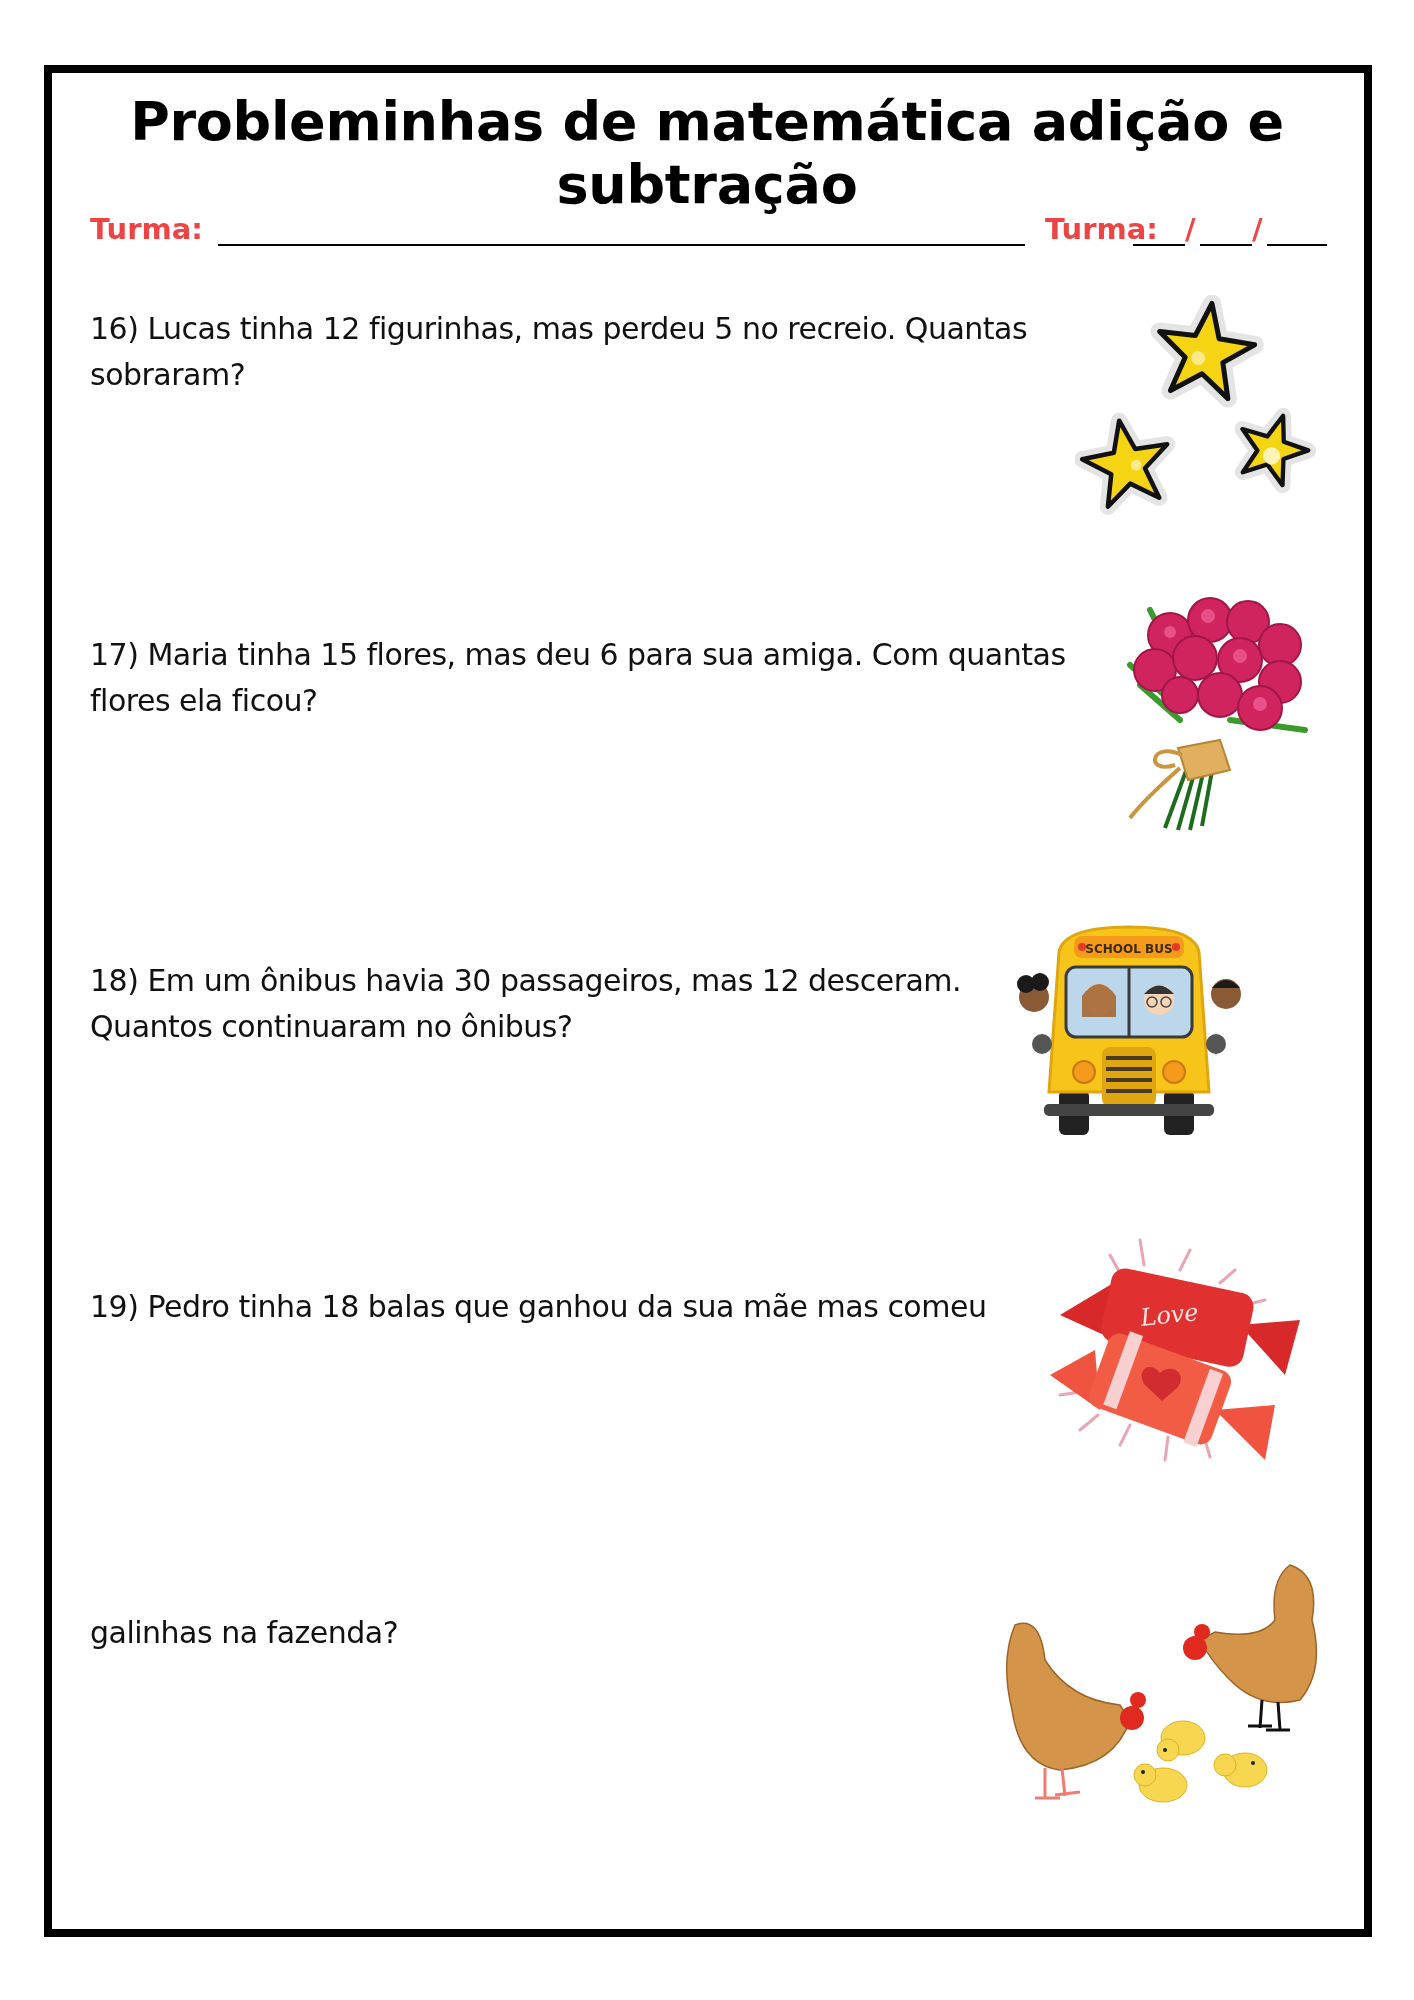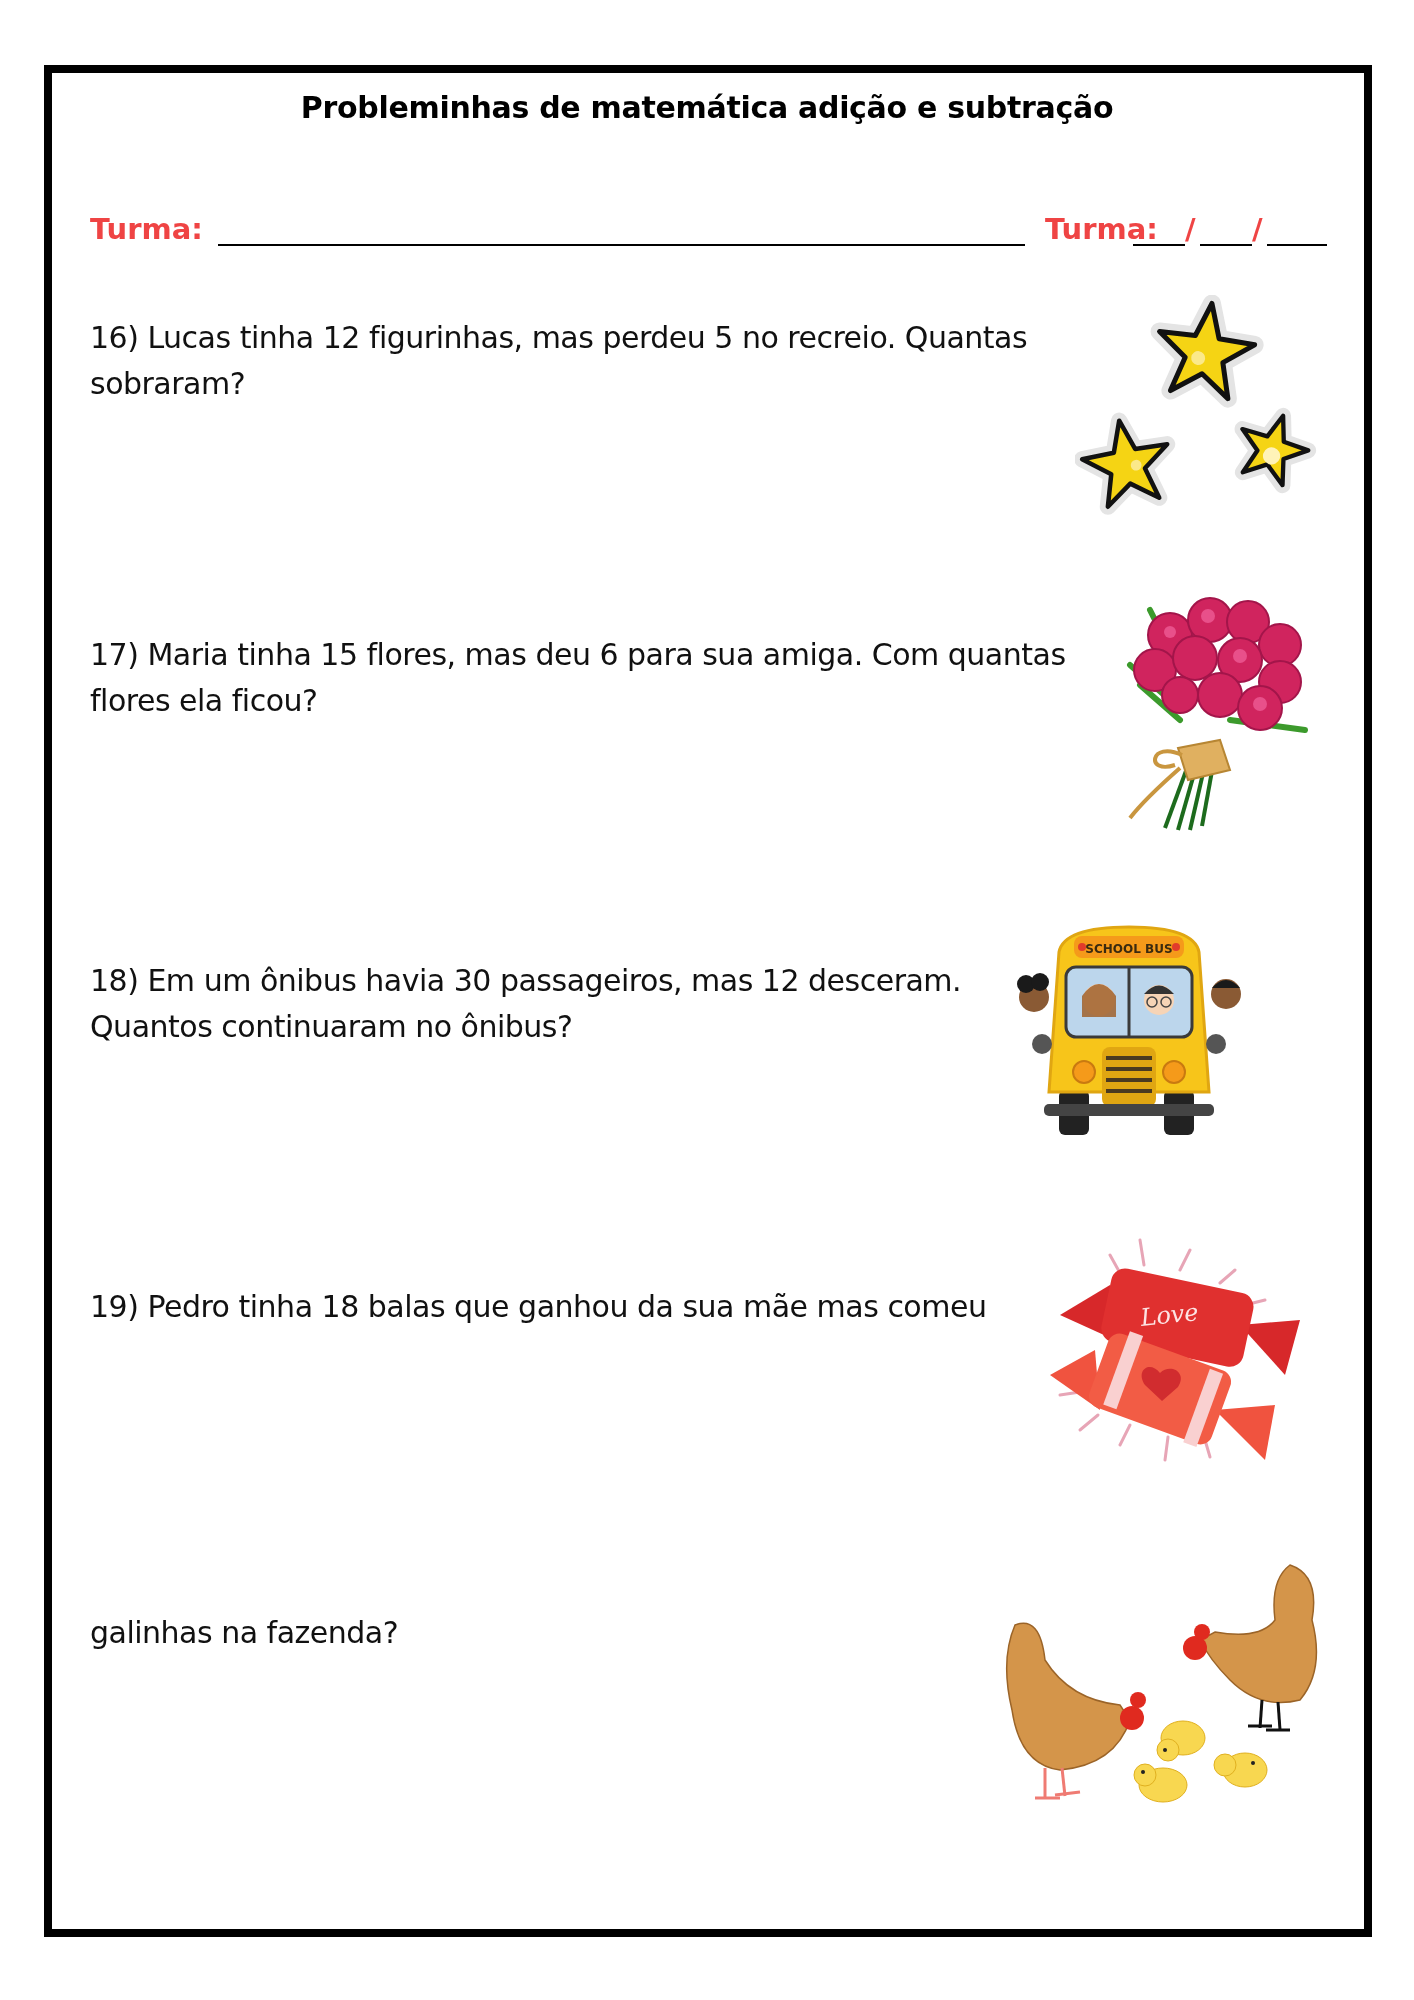--- a/index.html
+++ b/index.html
@@ -1,18 +1,18 @@
 <!DOCTYPE html>
 <html><head>
 <meta charset="utf-8">
 <style>
   html, body { margin:0; padding:0; background:#ffffff; }
   body { width:1414px; height:2000px; position:relative; overflow:hidden; font-family:"Liberation Sans", "DejaVu Sans", sans-serif; color:#111; }
   .frame { position:absolute; left:44px; top:65px; width:1312px; height:1856px; border:8px solid #000; box-sizing:content-box; }
-  .title { position:absolute; left:0; top:90px; width:1414px; text-align:center; font-family:"DejaVu Sans", sans-serif; font-weight:bold; font-size:30px; letter-spacing:-0.3px; color:#000; }
+  .title { position:absolute; left:0; top:90px; width:1414px; text-align:center; font-family:"DejaVu Sans", sans-serif; font-weight:bold; font-size:54px; letter-spacing:-0.3px; color:#000; }
   .header-row { position:absolute; top:212px; left:90px; width:1245px; height:40px; font-family:"DejaVu Sans", sans-serif; font-weight:bold; font-size:29px; color:#ef4444; }
   .turma-label { position:absolute; left:0; top:0; }
   .turma-line { position:absolute; left:128px; top:32px; width:807px; border-bottom:2px solid #000; }
   .data-label { position:absolute; left:955px; top:0; }
   .blank { position:absolute; top:32px; border-bottom:2px solid #000; }
   .slash { position:absolute; top:0; }
   .q { position:absolute; left:90px; font-family:"DejaVu Sans", sans-serif; font-size:30px; line-height:46px; color:#111; letter-spacing:-0.5px; }
   .q span { display:block; white-space:nowrap; }
   .art { position:absolute; }
 </style>
@@ -27,21 +27,21 @@
   <span class="turma-label">Turma:</span>
   <div class="turma-line"></div>
   <span class="data-label">Turma:</span>
   <div class="blank" style="left:1043px;width:52px;"></div>
   <span class="slash" style="left:1095px;">/</span>
   <div class="blank" style="left:1110px;width:52px;"></div>
   <span class="slash" style="left:1162px;">/</span>
   <div class="blank" style="left:1177px;width:60px;"></div>
 </div>
 
-<div class="q" style="top:306px;margin-top:9px;">
+<div class="q" style="top:306px;">
   <span>16) Lucas tinha 12 figurinhas, mas perdeu 5 no recreio. Quantas</span>
   <span>sobraram?</span>
 </div>
 <div class="art" style="left:1075px;top:295px;width:265px;height:240px;">
   <svg width="265" height="240" viewBox="0 0 265 240">
     <defs>
       <path id="st" d="M0,-50 L12,-16 L48,-15 L19,7 L29,42 L0,21 L-29,42 L-19,7 L-48,-15 L-12,-16 Z"></path>
     </defs>
     <g transform="translate(130,58) rotate(8)">
       <use href="#st" fill="#ececec" stroke="#e4e4e4" stroke-width="18" stroke-linejoin="round"></use>

